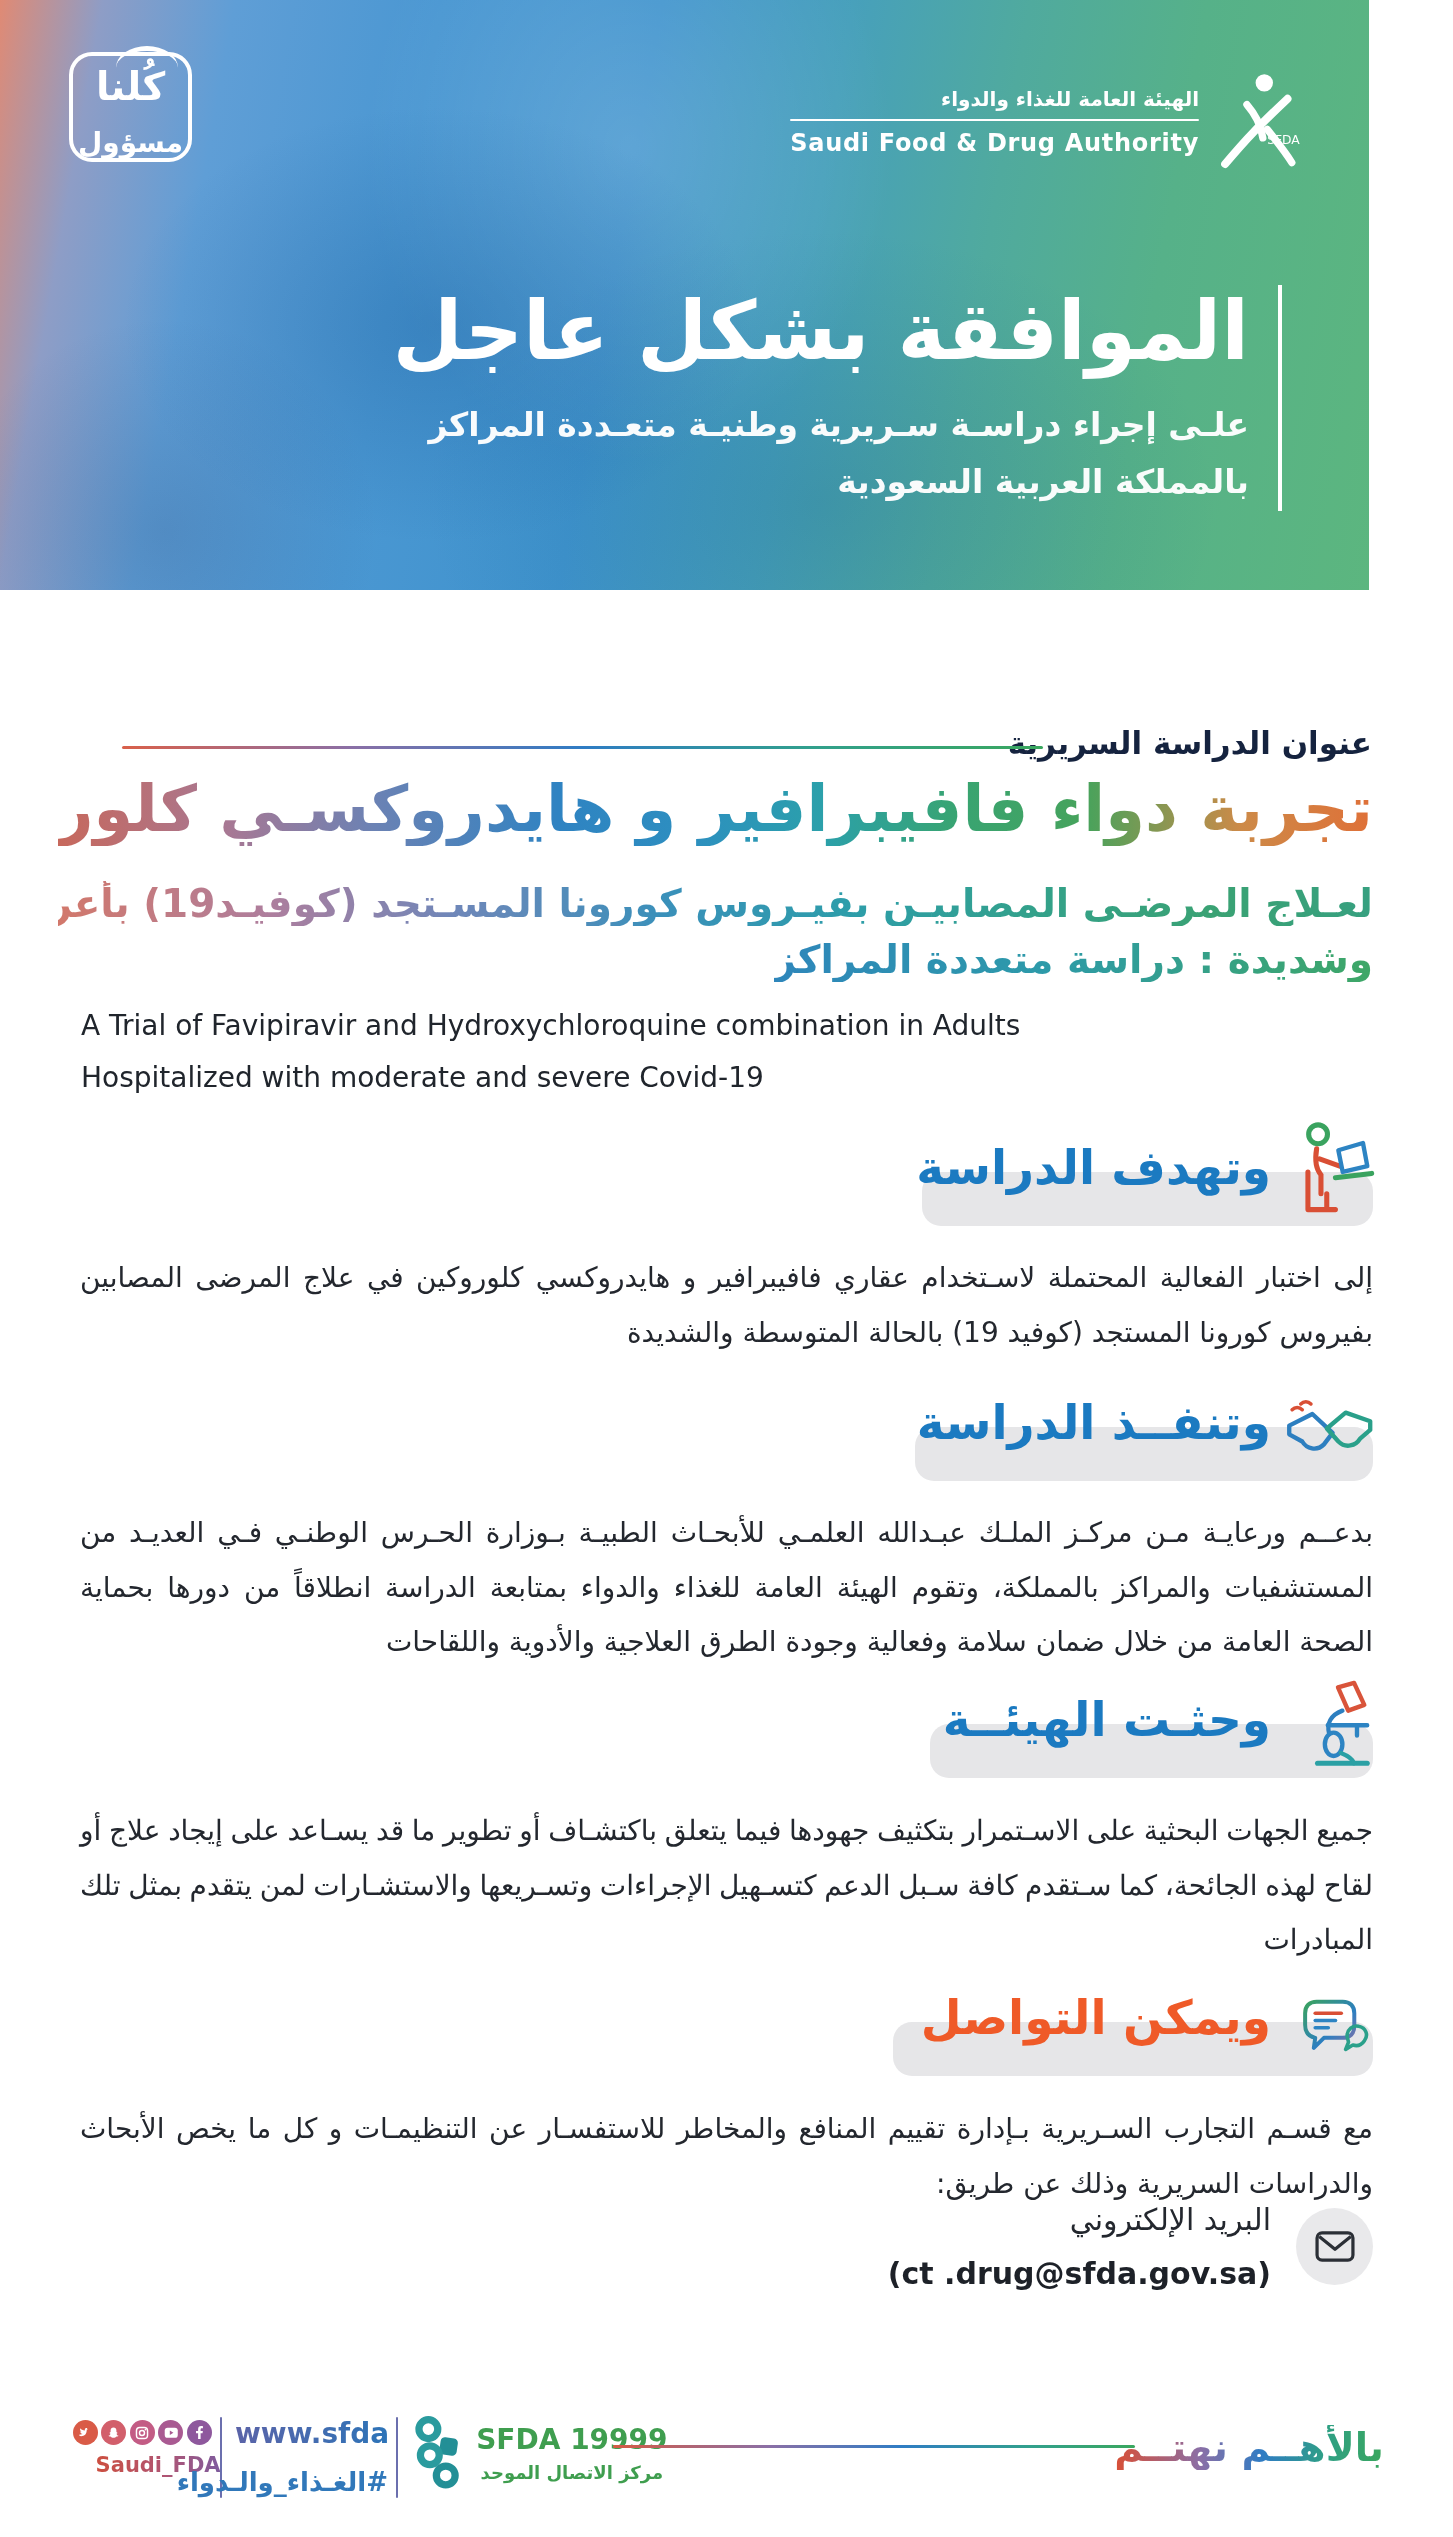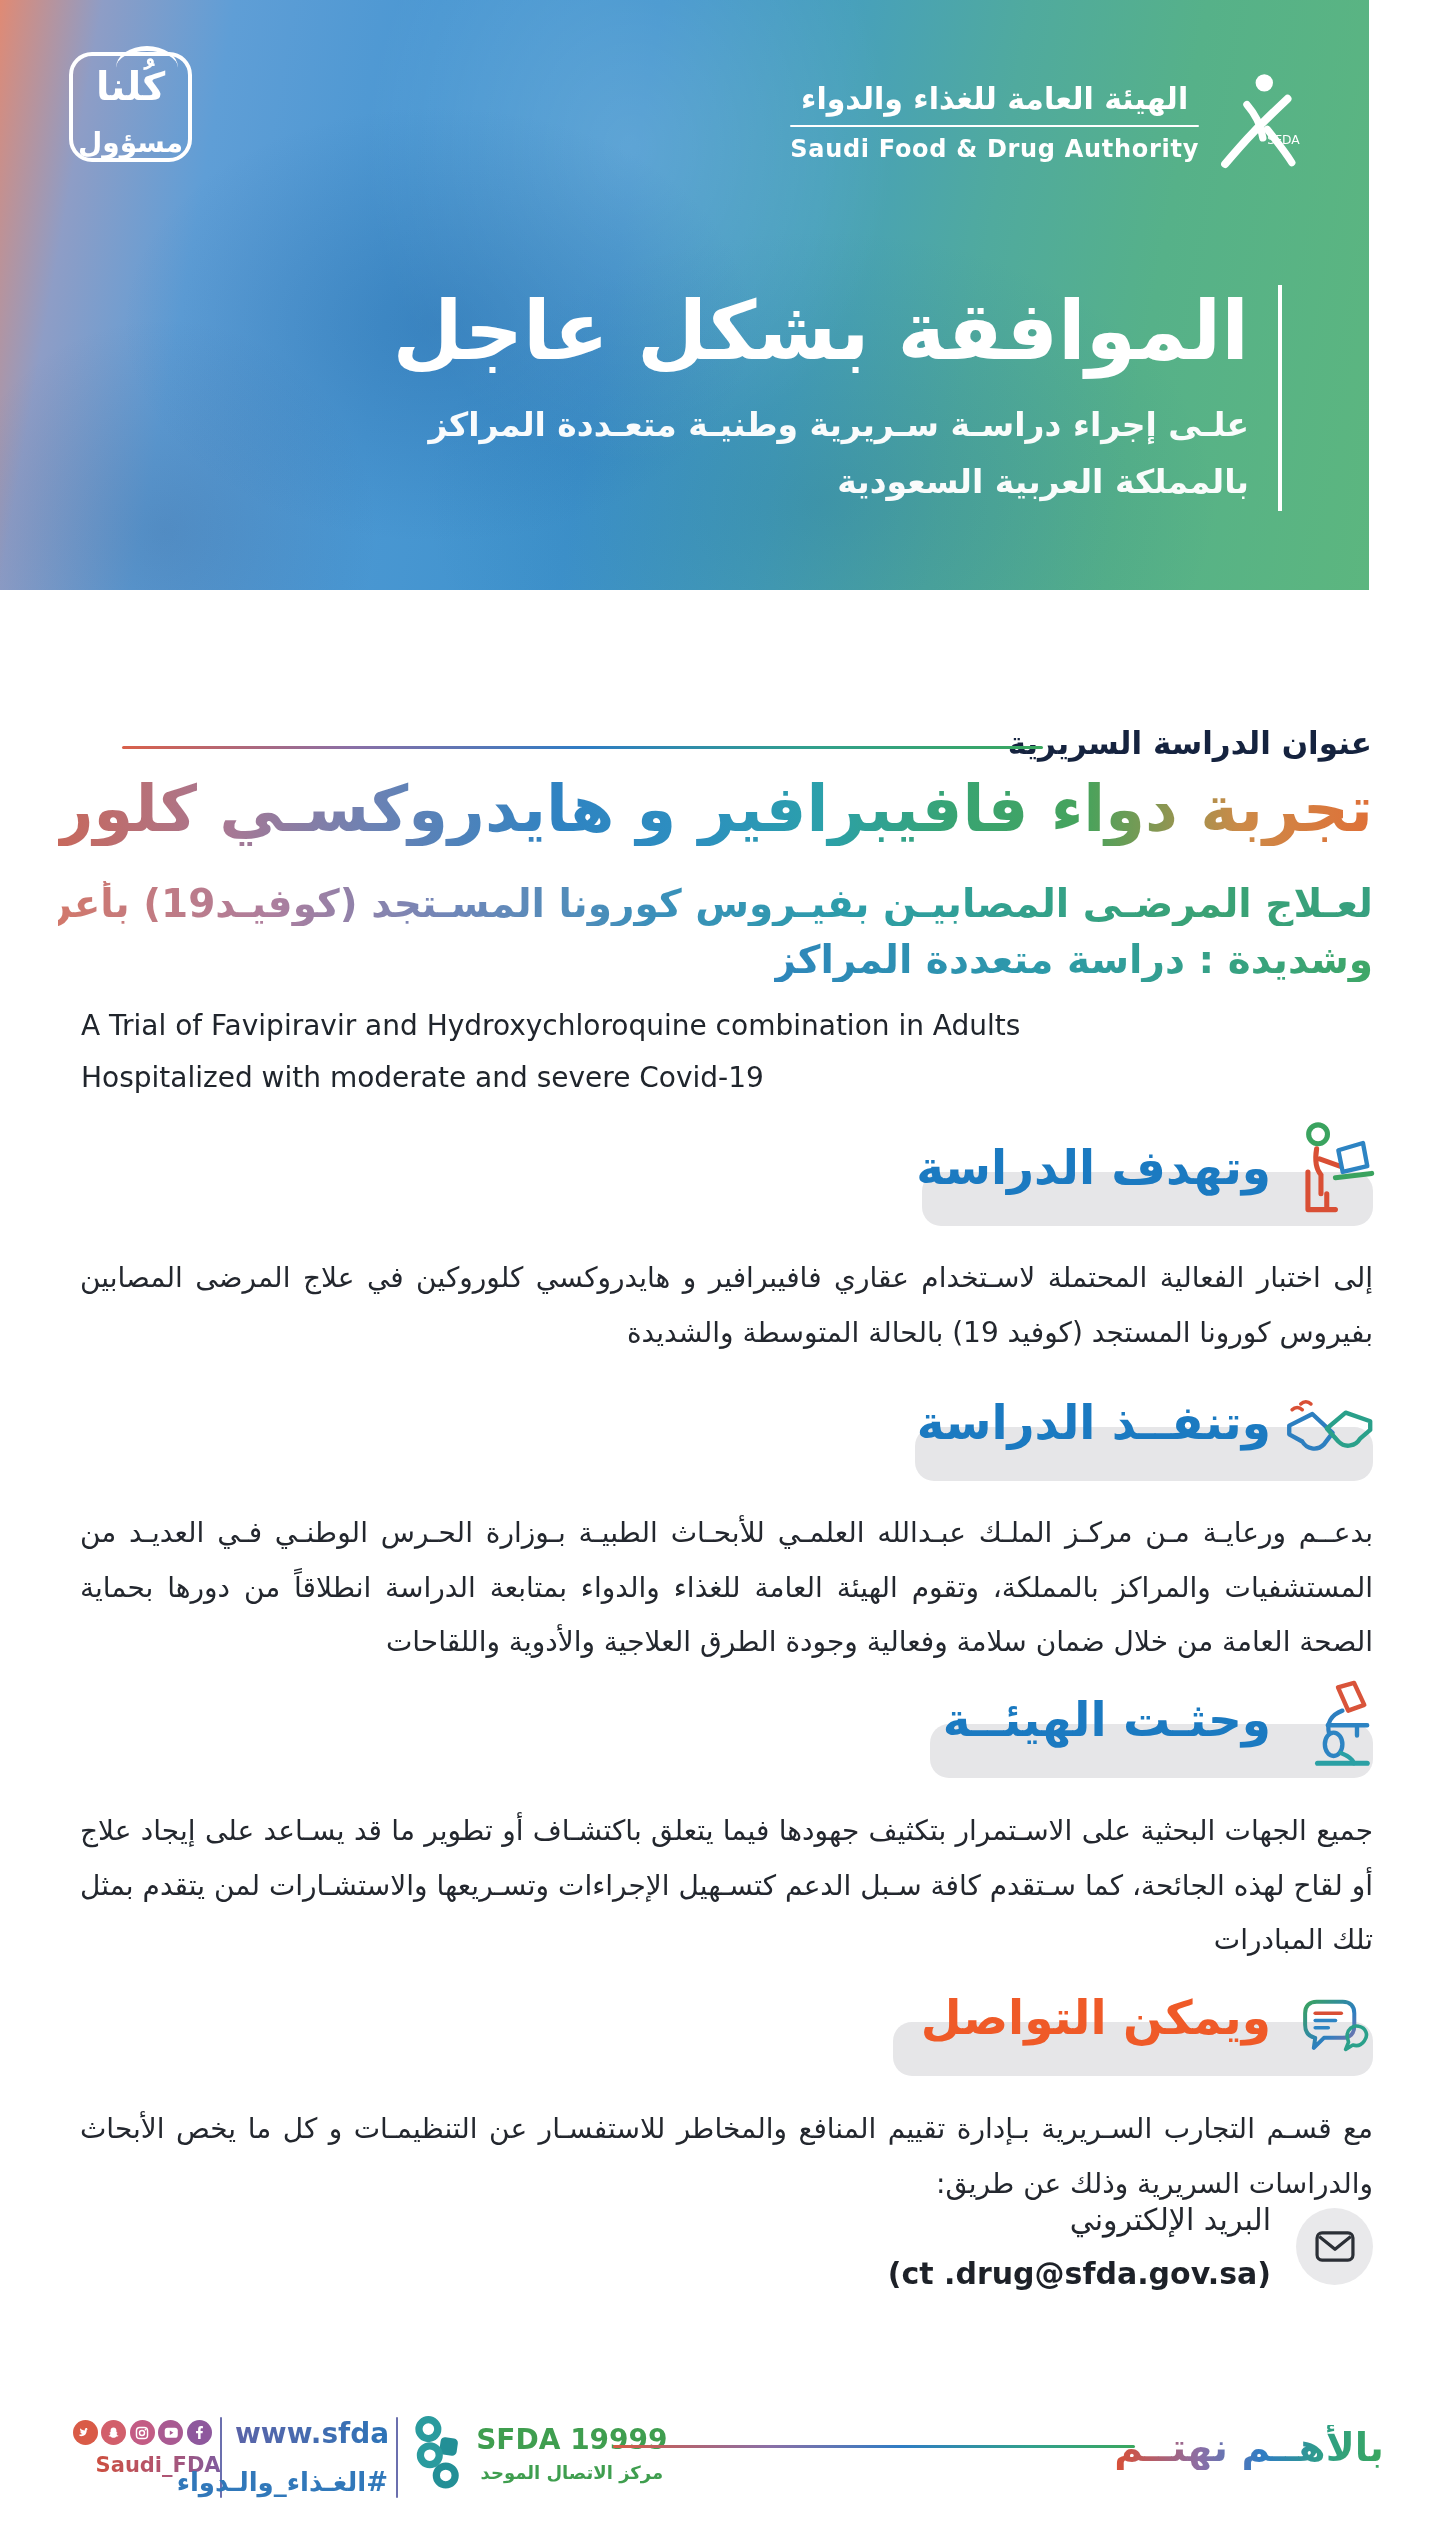--- a/index.html
+++ b/index.html
@@ -19,21 +19,21 @@
 
   .hero-badge{position:absolute;left:69px;top:52px;width:115px;height:102px;
         border:4.4px solid #ffffff;border-radius:23px;color:#ffffff;text-align:center;}
   .hero-badge::before{content:"";position:absolute;top:-10.2px;right:10.2px;width:62px;height:19px;
         border-top:5.1px solid #ffffff;border-radius:50%/90% 90% 0 0;background:transparent;}
   .badge-l1{font-size:39px;font-weight:bold;margin-top:10.2px;line-height:1.1;}
   .badge-l2{font-size:28px;font-weight:bold;line-height:1.2;margin-top:17px;}
 
   .hero-logo{position:absolute;right:67px;top:71px;display:flex;align-items:center;gap:16px;color:#fff;}
   .logo-text{text-align:center;}
-  .logo-ar{font-size:30px;font-weight:bold;letter-spacing:0px;line-height:1.2;}
+  .logo-ar{font-size:20px;font-weight:bold;letter-spacing:0px;line-height:1.2;text-align:right;}
   .logo-rule{height:2.9px;background:#ffffff;margin:7.3px 0 7.3px;border-radius:1.5px;}
   .logo-en{font-size:24px;font-weight:bold;letter-spacing:0.7px;}
 
   .hero-title{position:absolute;right:87px;top:285px;text-align:right;color:#ffffff;
         padding-right:29px;border-right:4.4px solid #ffffff;direction:rtl;}
   .hero-title h1{margin:0 0 19px 0;font-size:81px;font-weight:bold;line-height:1.15;letter-spacing:-0.7px;}
   .hero-sub{font-size:33px;font-weight:bold;line-height:1.72;opacity:.97;}
 
   
   .study-label{position:absolute;top:725px;right:81px;font-size:31px;font-weight:bold;color:#15233f;direction:rtl;}
@@ -67,21 +67,21 @@
 
   .sec1{top:1116px;width:451px;}
   .sec2{top:1371px;width:458px;}
   .sec3{top:1668px;width:443px;}
   .sec4{top:1966px;width:480px;}
 
   .para{position:absolute;right:80px;left:80px;direction:rtl;text-align:justify;text-align-last:right;
         font-size:28px;line-height:1.95;color:#23272e;}
   .p1{top:1251px;}
   .p2{top:1506px;}
-  .p3{top:1804px;}
+  .p3{top:1804px;font-family:Liberation Serif, serif;}
   .p4{top:2102px;}
 
   
   .contacts{position:absolute;top:2202px;right:80px;left:218px;display:flex;direction:rtl;
         justify-content:space-between;align-items:center;}
   .contact{display:flex;direction:rtl;align-items:center;gap:25px;}
   .contact .circle{width:77px;height:77px;border-radius:50%;background:#e9e9eb;flex:0 0 auto;
         display:flex;align-items:center;justify-content:center;}
   .contact .lines{text-align:right;}
   .contact .lbl{font-size:30px;color:#23272e;margin-bottom:19px;}

